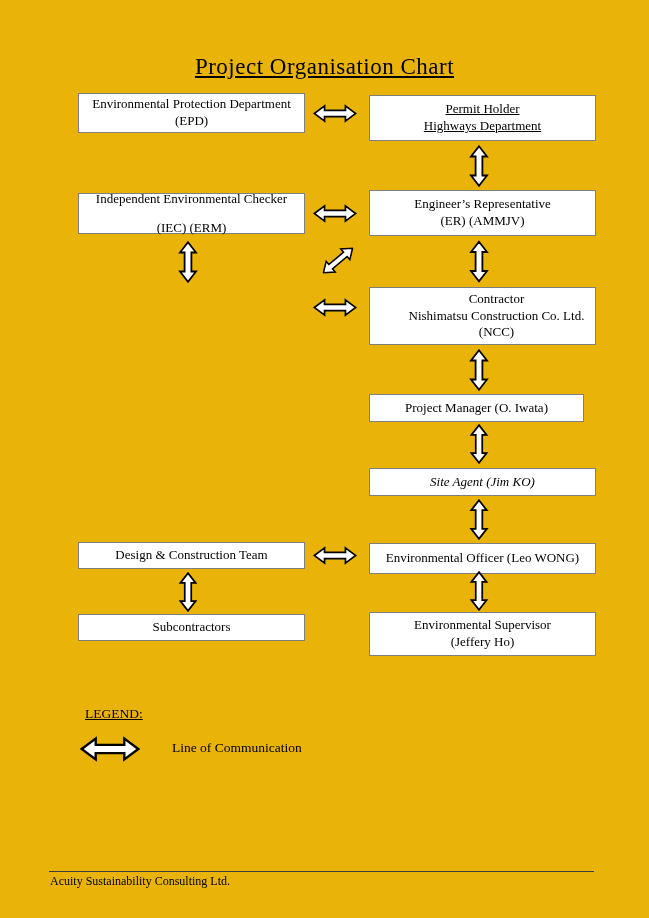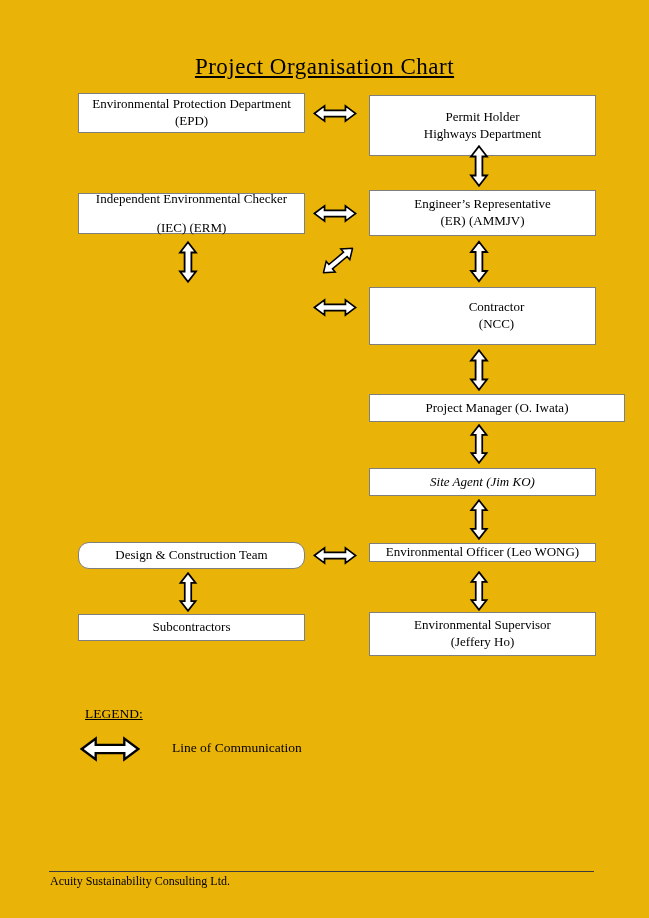--- a/index.html
+++ b/index.html
@@ -41,21 +41,21 @@
 
   <div class="title">Project Organisation Chart</div>
 
   <div class="box" style="left:78px;top:93px;width:227px;height:40px;">
     <span>Environmental Protection Department</span>
     <span>(EPD)</span>
   </div>
   <svg class="arr" style="left:313px;top:104px;" width="44" height="19">
       <use href="#sym-arrow-h"></use>
     </svg>
-  <div class="box" style="left:369px;top:95px;width:227px;height:61px;">
+  <div class="box" style="left:369px;top:95px;width:227px;height:46px;text-decoration:underline;">
     <span>Permit Holder</span>
     <span>Highways Department</span>
   </div>
 
   <svg class="arr" style="left:469px;top:145px;" width="20" height="42">
       <use href="#sym-arrow-v"></use>
     </svg>
 
   <div class="box" style="left:78px;top:193px;width:227px;height:41px;gap:12px;">
     <span>Independent Environmental Checker</span>
@@ -77,50 +77,51 @@
     </svg>
   <svg class="arr" style="left:469px;top:240px;" width="20" height="43">
       <use href="#sym-arrow-v"></use>
     </svg>
 
   <svg class="arr" style="left:313px;top:298px;" width="44" height="19">
       <use href="#sym-arrow-h"></use>
     </svg>
   <div class="box" style="left:369px;top:287px;width:227px;height:58px;padding-left:32px;">
     <span>Contractor</span>
+    <span>Nishimatsu Construction Co. Ltd.</span>
     <span>(NCC)</span>
   </div>
 
   <svg class="arr" style="left:469px;top:349px;" width="20" height="42">
       <use href="#sym-arrow-v"></use>
     </svg>
 
-  <div class="box" style="left:369px;top:394px;width:256px;height:28px;">
+  <div class="box" style="left:369px;top:394px;width:215px;height:28px;">
     <span>Project Manager (O. Iwata)</span>
   </div>
 
   <svg class="arr" style="left:469px;top:424px;" width="20" height="40">
       <use href="#sym-arrow-v"></use>
     </svg>
 
   <div class="box" style="left:369px;top:468px;width:227px;height:28px;font-style:italic;">
     <span>Site Agent (Jim KO)</span>
   </div>
 
   <svg class="arr" style="left:469px;top:499px;" width="20" height="41">
       <use href="#sym-arrow-v"></use>
     </svg>
 
-  <div class="box" style="left:78px;top:542px;width:227px;height:27px;border-radius:11px;">
+  <div class="box" style="left:78px;top:542px;width:227px;height:27px;">
     <span>Design &amp; Construction Team</span>
   </div>
   <svg class="arr" style="left:313px;top:546px;" width="44" height="19">
       <use href="#sym-arrow-h"></use>
     </svg>
-  <div class="box" style="left:369px;top:543px;width:227px;height:19px;">
+  <div class="box" style="left:369px;top:543px;width:227px;height:31px;">
     <span>Environmental Officer (Leo WONG)</span>
   </div>
 
   <svg class="arr" style="left:178px;top:572px;" width="20" height="40">
       <use href="#sym-arrow-v"></use>
     </svg>
   <svg class="arr" style="left:469px;top:571px;" width="20" height="40">
       <use href="#sym-arrow-v"></use>
     </svg>
 

